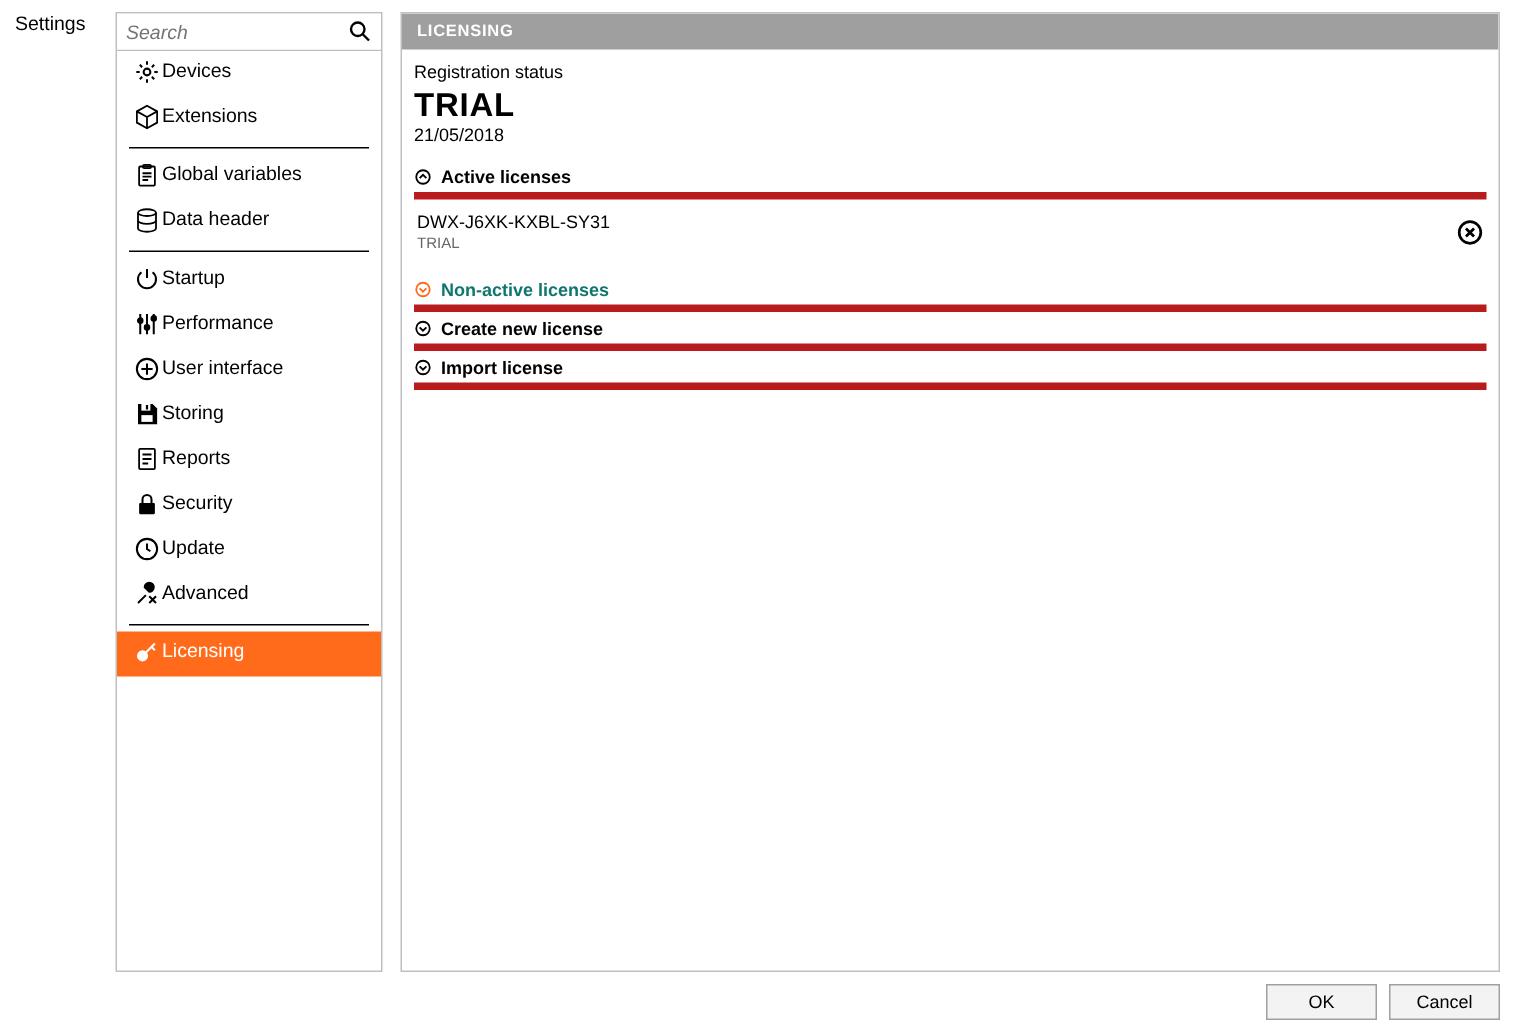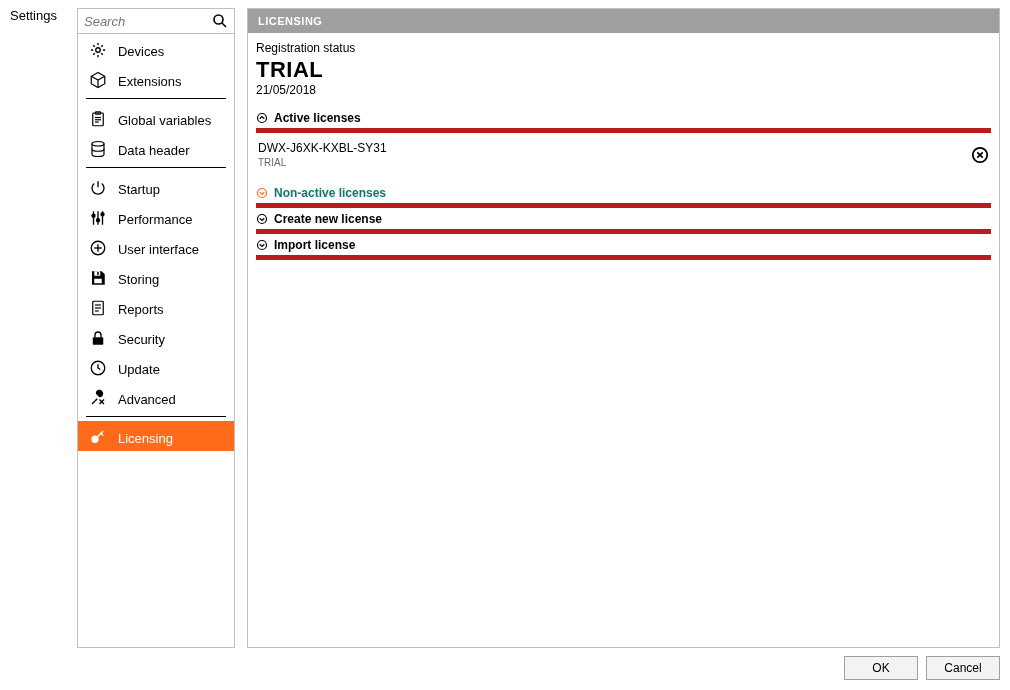--- a/index.html
+++ b/index.html
@@ -35,21 +35,21 @@
 
   .main-row {
     flex: 1;
     display: flex;
     gap: 12px;
     min-height: 0;
   }
 
   
   .sidebar {
-    width: 158px;
+    width: 178px;
     border: 1px solid #bfbfbf;
     background: #fff;
     display: flex;
     flex-direction: column;
     overflow: hidden;
   }
 
   .search-wrap {
     position: relative;
     border-bottom: 1px solid #bfbfbf;
@@ -70,22 +70,21 @@
     top: 4px;
   }
 
   .nav {
     flex: 1;
     overflow-y: auto;
   }
 
   .nav-item {
     display: flex;
-    align-items: flex-end;
-    gap: 10px;
+    align-items: flex-start;
     padding: 5px 10px;
     cursor: pointer;
     height: 30px;
   }
   .nav-item .icon {
     width: 20px;
     display: flex;
     justify-content: center;
   }
   .nav-item.selected {

